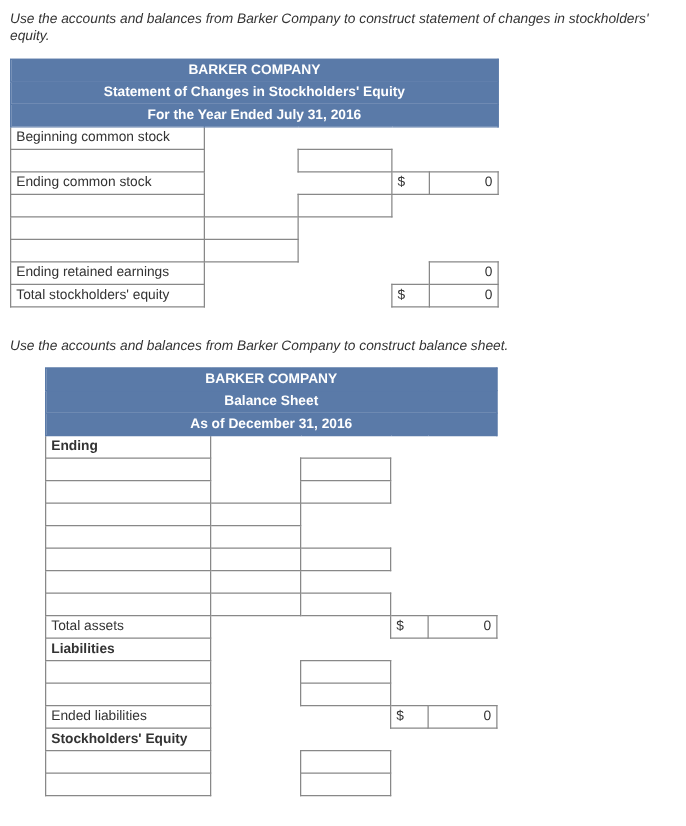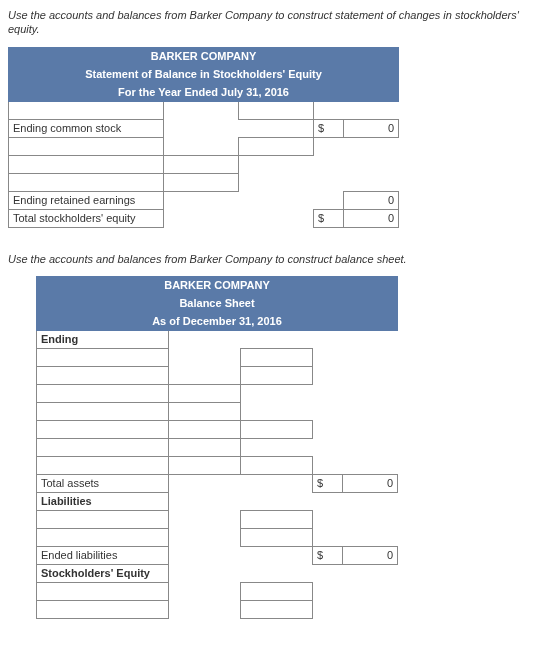--- a/index.html
+++ b/index.html
@@ -67,25 +67,32 @@
       <col class="t1-c2">
       <col class="t1-c3">
       <col class="t1-c4">
       <col class="t1-c5">
     </colgroup>
   <tbody>
       <tr>
         <td class="hdr" colspan="5">BARKER COMPANY</td>
       </tr>
   <tr>
-        <td class="hdr" colspan="5">Statement of Balance in Stockholders' Equity</td>
+        <td class="hdr" colspan="5">Statement of Changes in Stockholders' Equity</td>
       </tr>
   <tr>
         <td class="hdr" colspan="5">For the Year Ended July 31, 2016</td>
       </tr>
+  <tr>
+    <td>Beginning common stock</td>
+    <td class="noborder"></td>
+    <td class="noborder"></td>
+    <td class="noborder"></td>
+    <td class="noborder"></td>
+  </tr>
   <tr>
     <td></td>
     <td class="noborder"></td>
     <td></td>
     <td class="noborder"></td>
     <td class="noborder"></td>
   </tr>
   <tr>
     <td>Ending common stock</td>
     <td class="noborder"></td>

